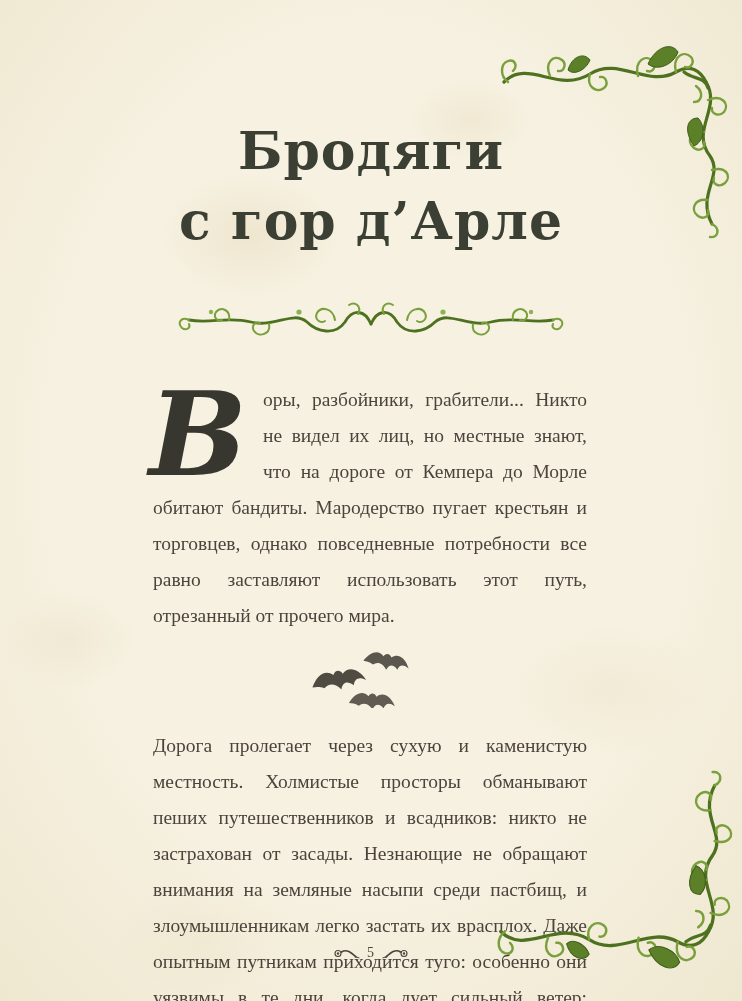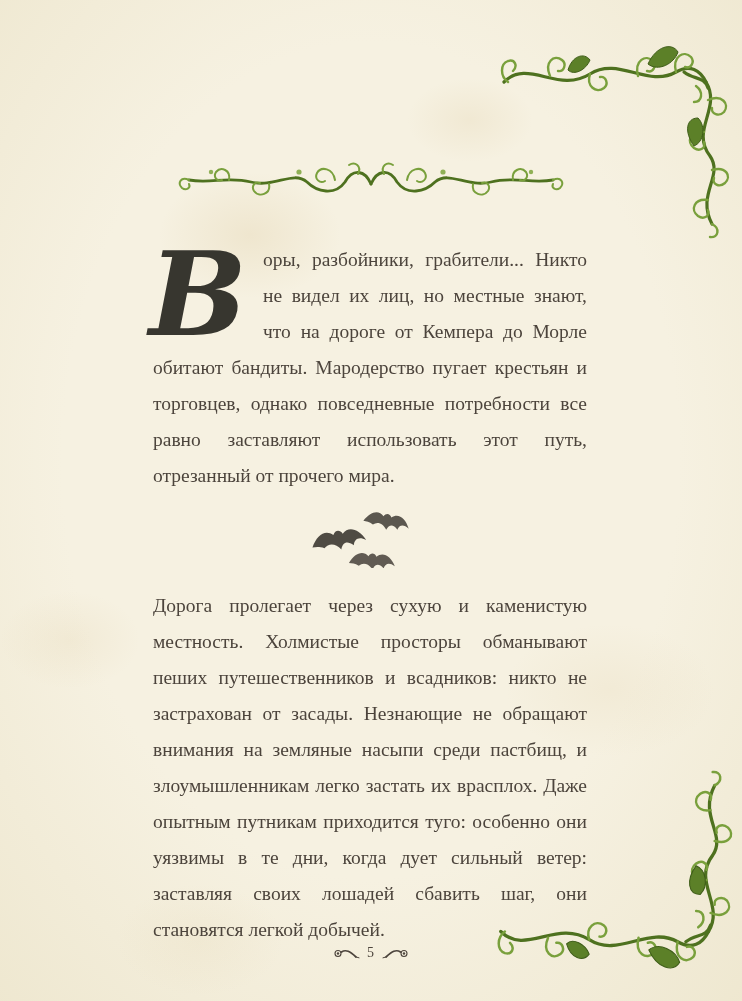--- a/index.html
+++ b/index.html
@@ -96,20 +96,22 @@
     <path d="M198,58 C206,64 204,74 196,74"></path>
   </g>
   <g fill="#5c8028" stroke="#3e5c18" stroke-width="1">
     <path d="M150,36 C158,18 174,14 180,24 C176,36 160,44 150,36 Z"></path>
     <path d="M196,118 C186,104 188,90 200,90 C208,98 206,114 196,118 Z"></path>
     <path d="M70,42 C74,28 86,24 92,32 C88,42 76,48 70,42 Z"></path>
   </g>
 </svg>
 
 <div class="title">
+  <div>Бродяги</div>
+  <div>с гор д’Арле</div>
 </div>
 
 <svg class="divider" viewBox="0 0 392 38" aria-hidden="true">
   <defs>
     <g id="divhalf">
       <g fill="none" stroke="#4e711f" stroke-width="2.8" stroke-linecap="round">
         <path d="M196,24 C202,10 214,8 222,22 C232,36 250,32 260,22 C274,10 292,28 316,22 C340,16 356,24 378,20"></path>
       </g>
       <g fill="none" stroke="#79a03c" stroke-width="2" stroke-linecap="round">
         <path d="M378,20 C386,16 390,23 385,28 C381,31 376,28 378,24"></path>

